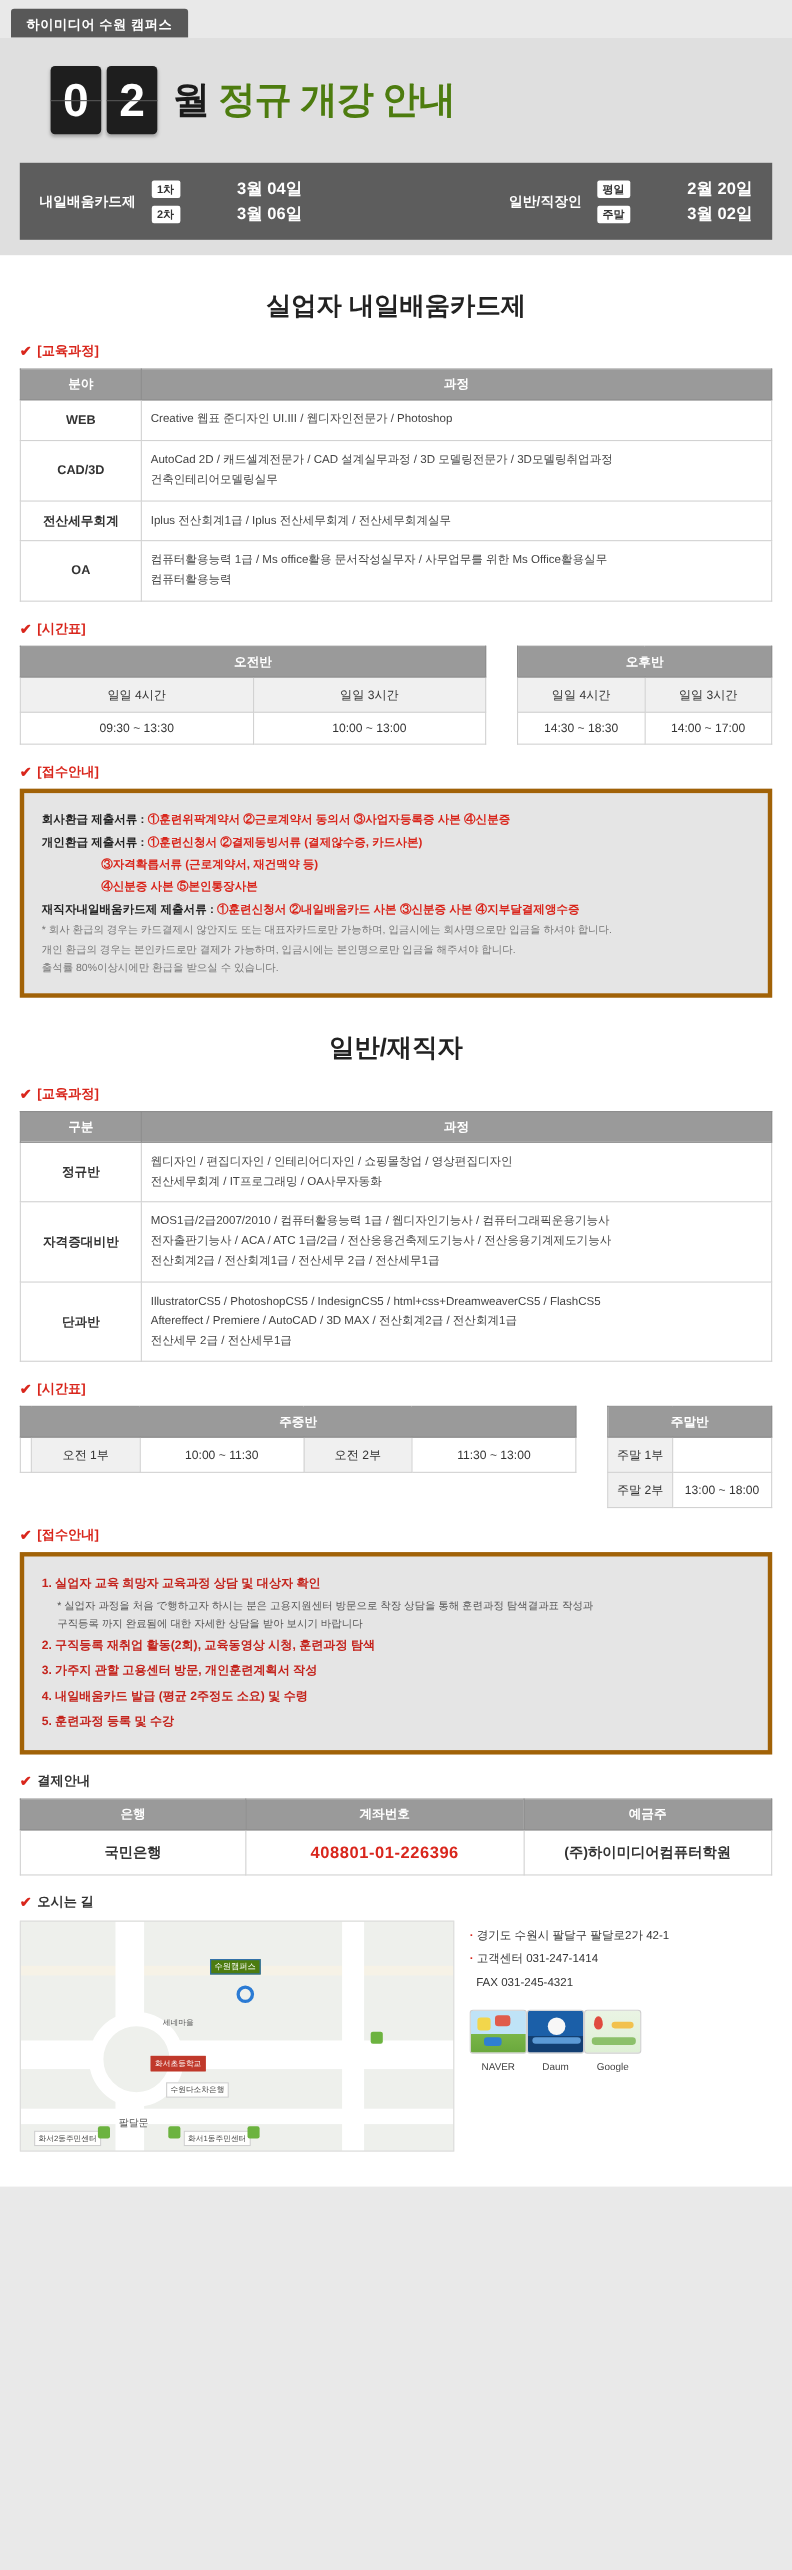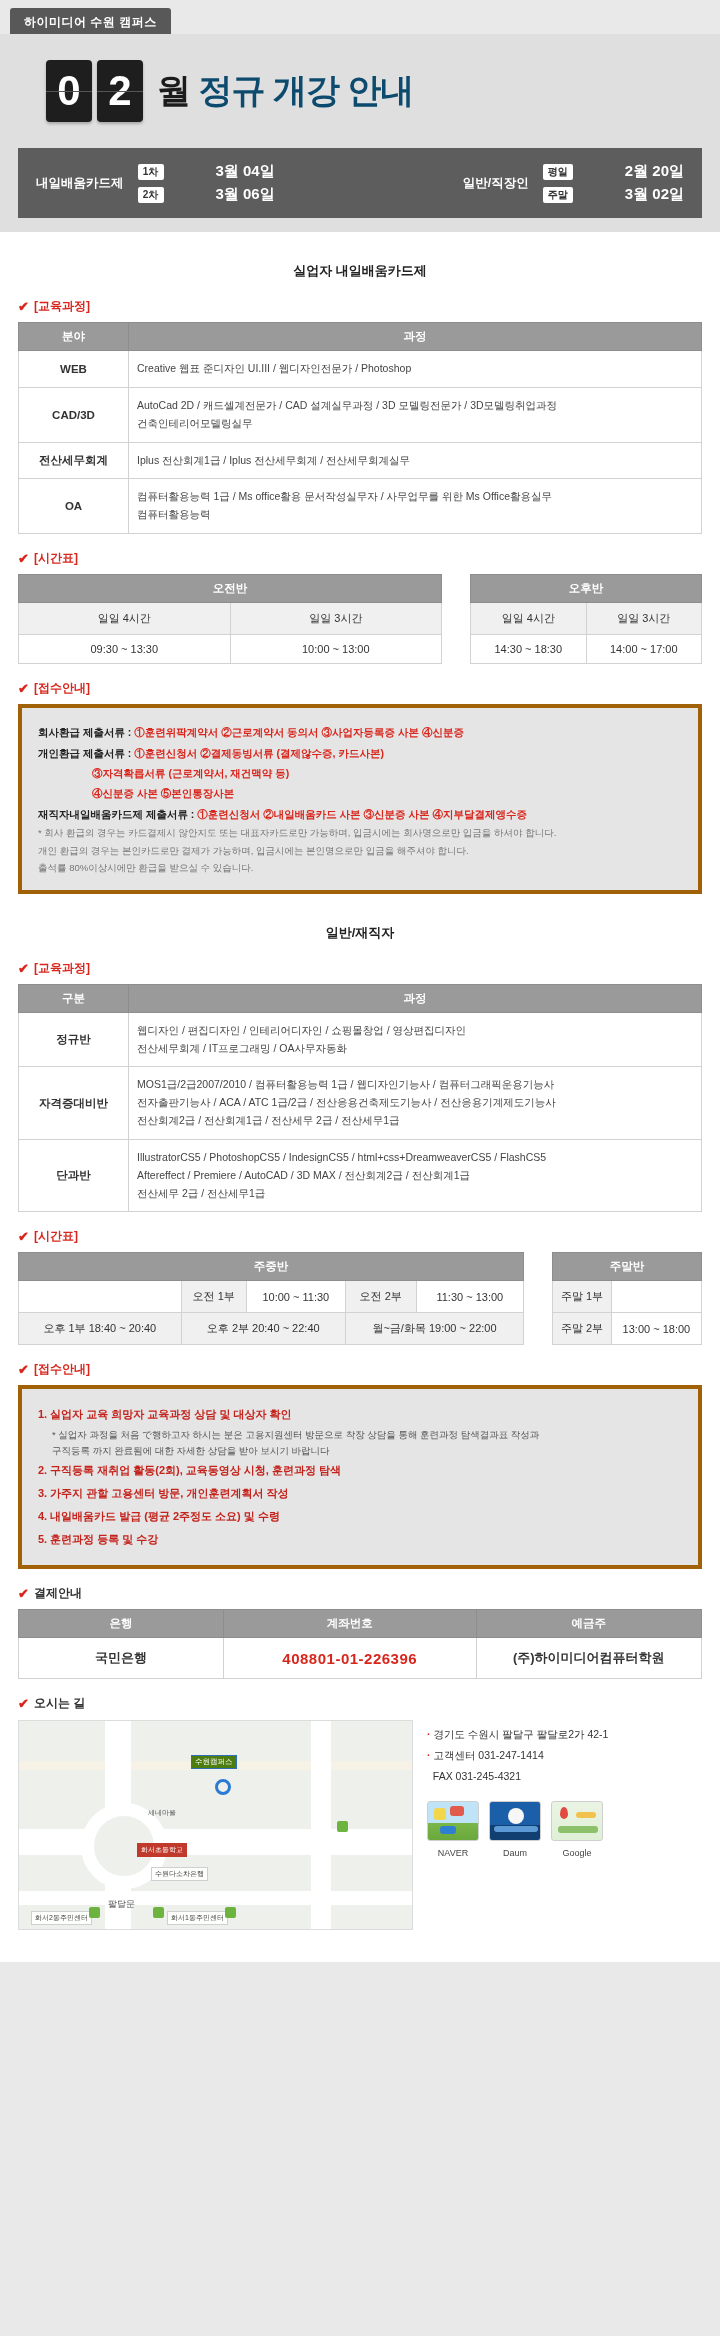--- a/index.html
+++ b/index.html
@@ -30,21 +30,21 @@
     width:46px; height:62px; background:#1e1e1e; color:#fff;
     border-radius:4px; position:relative;
     font-size:42px; font-weight:bold; line-height:62px; text-align:center;
     box-shadow:0 2px 3px rgba(0,0,0,0.25);
   }
   .flip-card:after {
     content:""; position:absolute; left:0; right:0; top:50%;
     height:1px; background:#555;
   }
   .hero-title { font-size:34px; font-weight:bold; color:#1b1b1b; letter-spacing:-1px; }
-  .hero-title .red { color:#0c4a6e; }
+  .hero-title .red { color:#4d7c0f; }
 
   
   .infostrip {
     margin:26px 18px 0 18px; background:#5d5d5d; color:#fff;
     padding:14px 18px; display:flex; font-size:12px;
   }
   .infostrip .col { display:flex; align-items:center; }
   .infostrip .col.left { flex:1; }
   .infostrip .col.right { flex:1; justify-content:flex-end; }
   .is-label { font-weight:bold; font-size:12.5px; margin-right:14px; white-space:nowrap; }
@@ -52,21 +52,21 @@
   .is-row { display:flex; align-items:center; gap:8px; }
   .chip {
     background:#fff; color:#333; font-size:10px; font-weight:bold;
     padding:1px 5px; border-radius:2px; min-width:26px; text-align:center;
   }
   .is-date { font-size:15px; font-weight:bold; color:#fff;margin-left:44px; }
 
   
   .section { padding:0 18px; }
   .sec-title {
-    text-align:center; font-size:13px; font-weight:bold; color:#222;
+    text-align:center; font-size:23px; font-weight:bold; color:#222;
     margin:30px 0 18px 0;
   }
   .sub-head { display:flex; align-items:center; gap:5px; margin:16px 0 7px 0; }
   .check { color:#d9261c; font-weight:bold; font-size:13px; }
   .sub-head .txt { font-size:12px; font-weight:bold; color:#d9261c; }
   .sub-head .txt.dark { color:#333; }
 
   
   table { width:100%; border-collapse:collapse; font-size:11px; }
   thead th {
@@ -131,21 +131,21 @@
   }
   .maplabel.blue { background:#4d7c0f; color:#fff; border-color:#2e6fb7; font-size:7.5px; }
   .maplabel.red { background:#c0392b; color:#fff; border-color:#c0392b; }
   .maplabel.plain { background:transparent; border:none; color:#555; }
   .marker {
     position:absolute; width:16px; height:16px; border-radius:50%;
     border:3px solid #2b7bd4; background:transparent;
   }
   .addr { flex:1; font-size:10.5px; line-height:2; color:#333; padding-top:4px; }
   .addr .dot { color:#d9261c; font-weight:bold; }
-  .portals { display:flex; gap:10px; margin-top:14px; }
+  .portals { display:flex; margin-top:14px; }
   .portal { text-align:center; font-size:9px; color:#444; }
   .portal .tile {
     width:52px; height:40px; border:1px solid #cfcfcf; border-radius:3px;
     margin-bottom:3px; position:relative; overflow:hidden;
   }
   .tile.naver { background:linear-gradient(180deg,#bfe3f7 0%,#bfe3f7 55%,#7ab648 55%,#6aa83d 100%); }
   .tile.daum { background:linear-gradient(180deg,#1b5fa8 0%,#1b5fa8 60%,#123f72 60%,#123f72 100%); }
   .tile.google { background:linear-gradient(180deg,#eaf4e4 0%,#dff0d6 100%); }
   .tile .blob { position:absolute; border-radius:3px; }
 
@@ -370,25 +370,20 @@
                 <th colspan="5">주중반</th>
               </tr>
             </thead>
           <tbody>
             <tr>
               <td></td>
               <td class="bg">오전 1부</td>
               <td>10:00 ~ 11:30</td>
               <td class="bg">오전 2부</td>
               <td>11:30 ~ 13:00</td>
-            </tr>
-            <tr>
-              <td class="bg">오후 1부  18:40 ~ 20:40</td>
-              <td class="bg" colspan="2">오후 2부  20:40 ~ 22:40</td>
-              <td class="bg" colspan="2">월~금/화목  19:00 ~ 22:00</td>
             </tr>
           </tbody>
         </table>
       </div>
       <div class="tt">
         <table>
           <thead>
               <tr>
                 <th colspan="2">주말반</th>
               </tr>

